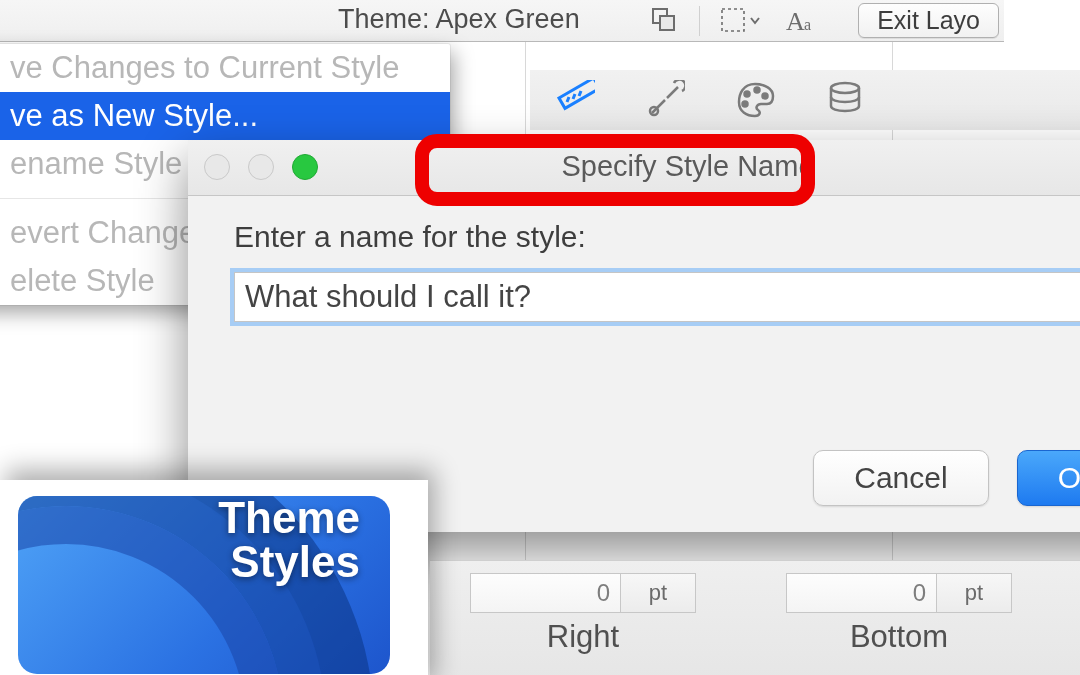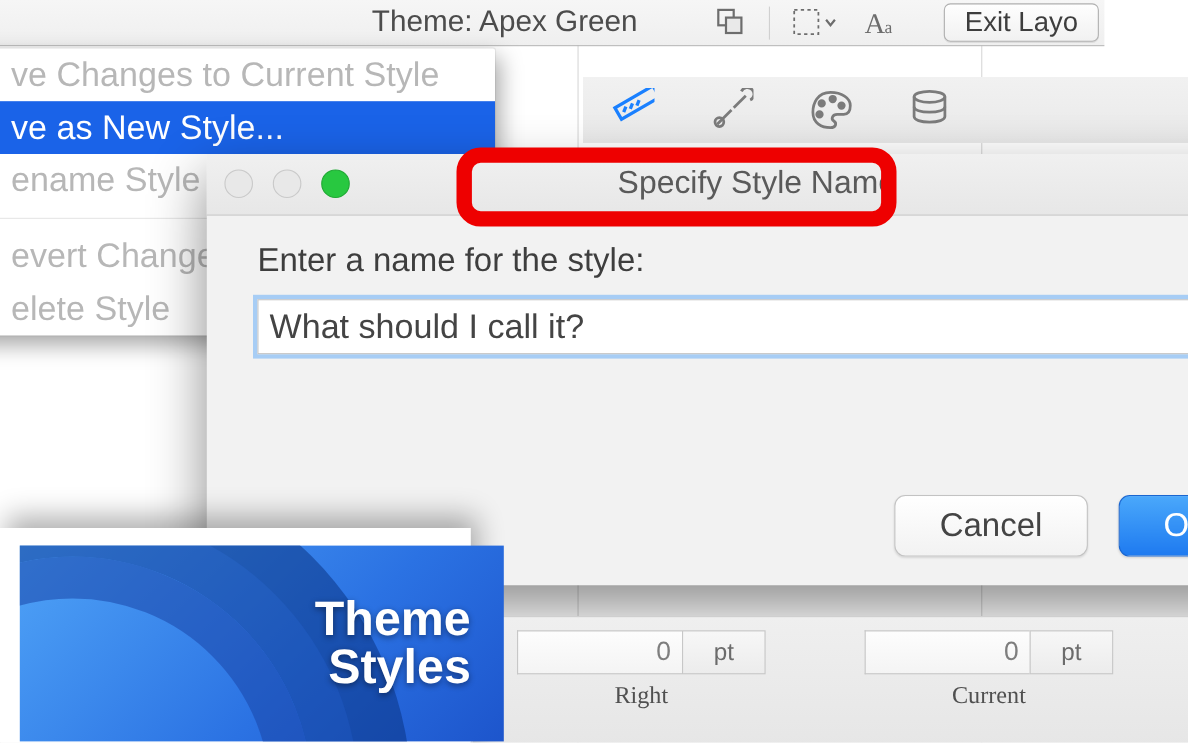--- a/index.html
+++ b/index.html
@@ -124,37 +124,37 @@
   background:linear-gradient(#fdfdfd,#f4f4f4);
   color:#7e7e7e; font-size:24px; text-align:right;
   padding:4px 10px;
 }
 .meas-unit {
   width:76px; height:40px; border:1px solid #c7c7c7;
   background:linear-gradient(#f7f7f7,#ececec);
   color:#6b6b6b; font-size:22px;
   display:flex;align-items:center;justify-content:center;
 }
-.meas-label { color:#505050; font-size:22px;font-family:Liberation Serif, serif;}
+.meas-label { color:#505050; font-size:31px;}
 
 .vline {
   position:absolute; top:0;bottom:0;width:1px;background:#d8d8d8;
 }
 .vl1{left:525px;} .vl2{left:892px;}
 
 .card {
   position:absolute; left:0; top:480px; width:428px; height:212px;
   background:#fff; box-shadow:6px -10px 24px rgba(0,0,0,0.32);
   padding:16px 18px;
 }
 .card-inner{
-  width:440px;height:178px;
+  width:372px;height:178px;
   background:linear-gradient(135deg,#4fa3f7 0%, #2b72e3 60%, #1d55cc 100%);
   position:relative; overflow:hidden;
-  display:flex;align-items:center;justify-content:flex-end;padding-right:30px;
+  display:flex;justify-content:flex-end;padding-right:30px;border-radius:19px;
 }
 .card-inner::before{
   content:""; position:absolute; left:-170px; top:10px;
   width:360px;height:360px;border-radius:50%;
   border:38px solid #1b46a8;
   box-shadow:0 0 0 42px #134099, 0 0 0 90px #0b3586;
   opacity:0.55;
 }
 .card-txt{
   color:#fff; font-size:44px; font-weight:600;
@@ -266,21 +266,21 @@
       <input class="meas-box" value="0" style="">
       <div class="meas-unit">pt</div>
     </div>
     <div class="meas-label">Right</div>
   </div>
   <div class="meas-group">
     <div class="meas-row">
       <input class="meas-box" value="0" style="">
       <div class="meas-unit">pt</div>
     </div>
-    <div class="meas-label">Current</div>
+    <div class="meas-label">Bottom</div>
   </div>
 </div>
 
 <div class="card">
   <div class="card-inner">
     <div class="card-txt">
       <span>Theme</span><br>
       <span>Styles</span>
     </div>
   </div>

